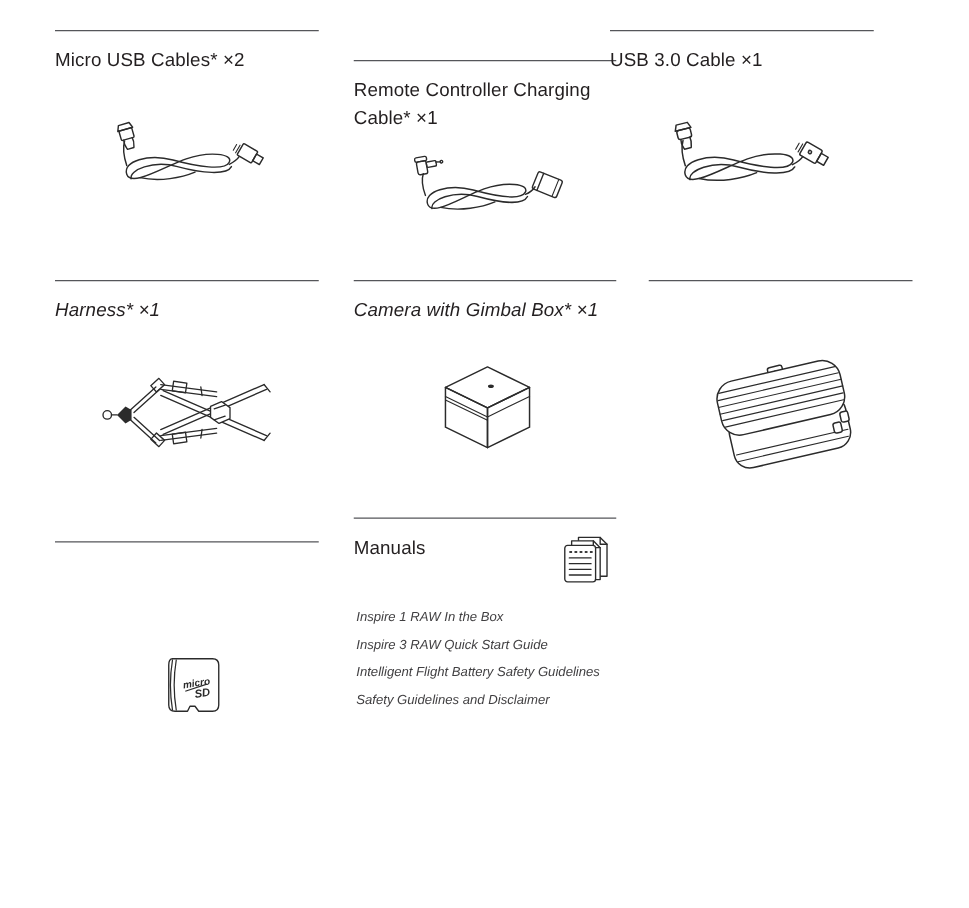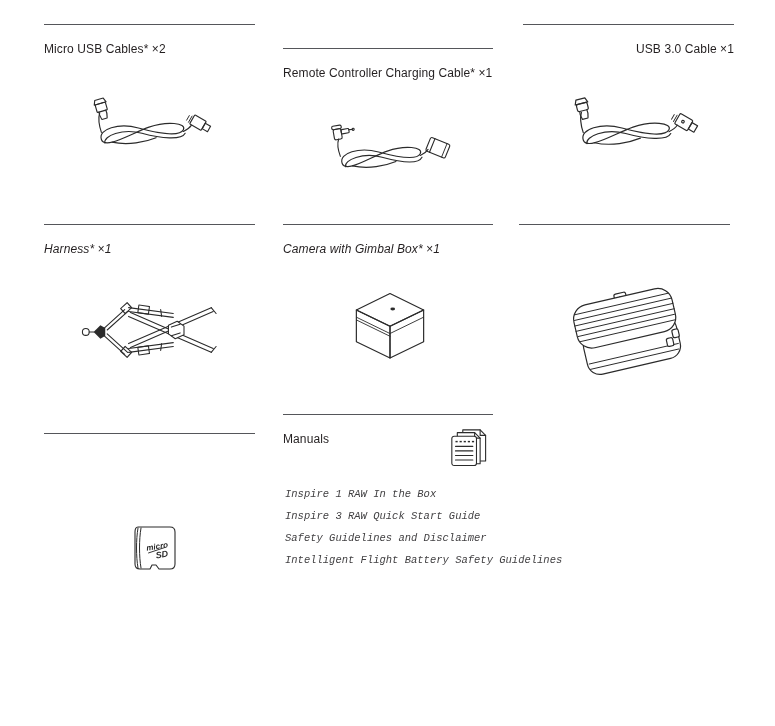--- a/index.html
+++ b/index.html
@@ -2,34 +2,33 @@
 <html><head>
 <meta charset="utf-8">
 <style>
   html,body{margin:0;padding:0;background:#ffffff;}
   .page{
     position:relative;width:775px;height:726px;background:#ffffff;
     font-family:"Liberation Sans",sans-serif;color:#231f20;overflow:hidden;
   }
   .cell{position:absolute;border-top:1px solid #55565a;}
   .title{
-    padding-top:13px;font-size:12px;line-height:22px;color:#231f20;
+    padding-top:13px;font-size:15px;line-height:22px;color:#231f20;
     letter-spacing:0.1px;
   }
   .illus{position:absolute;}
   .illus svg{display:block;width:100%;height:100%;}
   .line-art{fill:none;stroke:#2b2b2b;stroke-width:1.3;stroke-linecap:round;stroke-linejoin:round;}
   .thin{stroke-width:1;}
   .fill-dark{fill:#2b2b2b;stroke:none;}
   .fill-white{fill:#ffffff;}
   .doc-list{position:absolute;left:2px;top:68px;width:206px;}
   .doc{
     font-style:italic;font-size:10.5px;line-height:22px;color:#403f41;
     white-space:nowrap;
-    font-family:Liberation Mono, monospace;
   }
   .sd-logo{font-family:"Liberation Sans",sans-serif;font-style:italic;font-weight:bold;fill:#2b2b2b;}
 </style>
 </head>
 <body>
 
 <div class="page">
 
   <div class="cell" style="left:44px;top:24px;width:211px;height:186px;">
     <div class="title">Micro USB Cables* ×2</div>
@@ -77,21 +76,21 @@
           <g transform="rotate(22 128 28)">
             <rect x="120" y="18" width="24" height="17" rx="2"></rect>
             <line x1="125" y1="18" x2="125" y2="35"></line>
             <line x1="140" y1="18" x2="140" y2="35" class="thin"></line>
           </g>
         </g>
       </svg>
     </div>
   </div>
 
-  <div class="cell" style="left:523px;top:24px;width:211px;height:186px;text-align:right;">
+  <div class="cell" style="left:488px;top:24px;width:211px;height:186px;">
     <div class="title">USB 3.0 Cable ×1</div>
     <div class="illus" style="left:40px;top:70px;width:140px;height:66px;">
       <svg viewBox="0 0 152 70">
         <g class="line-art">
           <path d="M22 48 C18 36 42 29 64 35 C86 41 111 45 115 37 C119 29 96 27 76 34 C56 41 26 60 22 48 Z"></path>
           <path d="M26 52 C24 44 46 35 68 41 C90 47 113 49 117 41"></path>
           <path d="M34 51 C52 55 72 51 84 46"></path>
           <path d="M22 40 C19 31 18 25 20 18"></path>
           <g transform="rotate(-14 22 12)">
             <path d="M16 3 L26 3 L28 8 L14 8 Z"></path>
@@ -224,18 +223,18 @@
           <line x1="6" y1="19" x2="25" y2="19"></line>
           <line x1="6" y1="24" x2="25" y2="24"></line>
           <line x1="6" y1="29" x2="25" y2="29"></line>
           <line x1="6" y1="34" x2="25" y2="34"></line>
         </g>
       </svg>
     </div>
     <div class="doc-list">
       <div class="doc">Inspire 1 RAW In the Box</div>
       <div class="doc">Inspire 3 RAW Quick Start Guide</div>
+      <div class="doc">Intelligent Flight Battery Safety Guidelines</div>
       <div class="doc">Safety Guidelines and Disclaimer</div>
-      <div class="doc">Intelligent Flight Battery Safety Guidelines</div>
     </div>
   </div>
 
 </div>
 
 </body></html>

